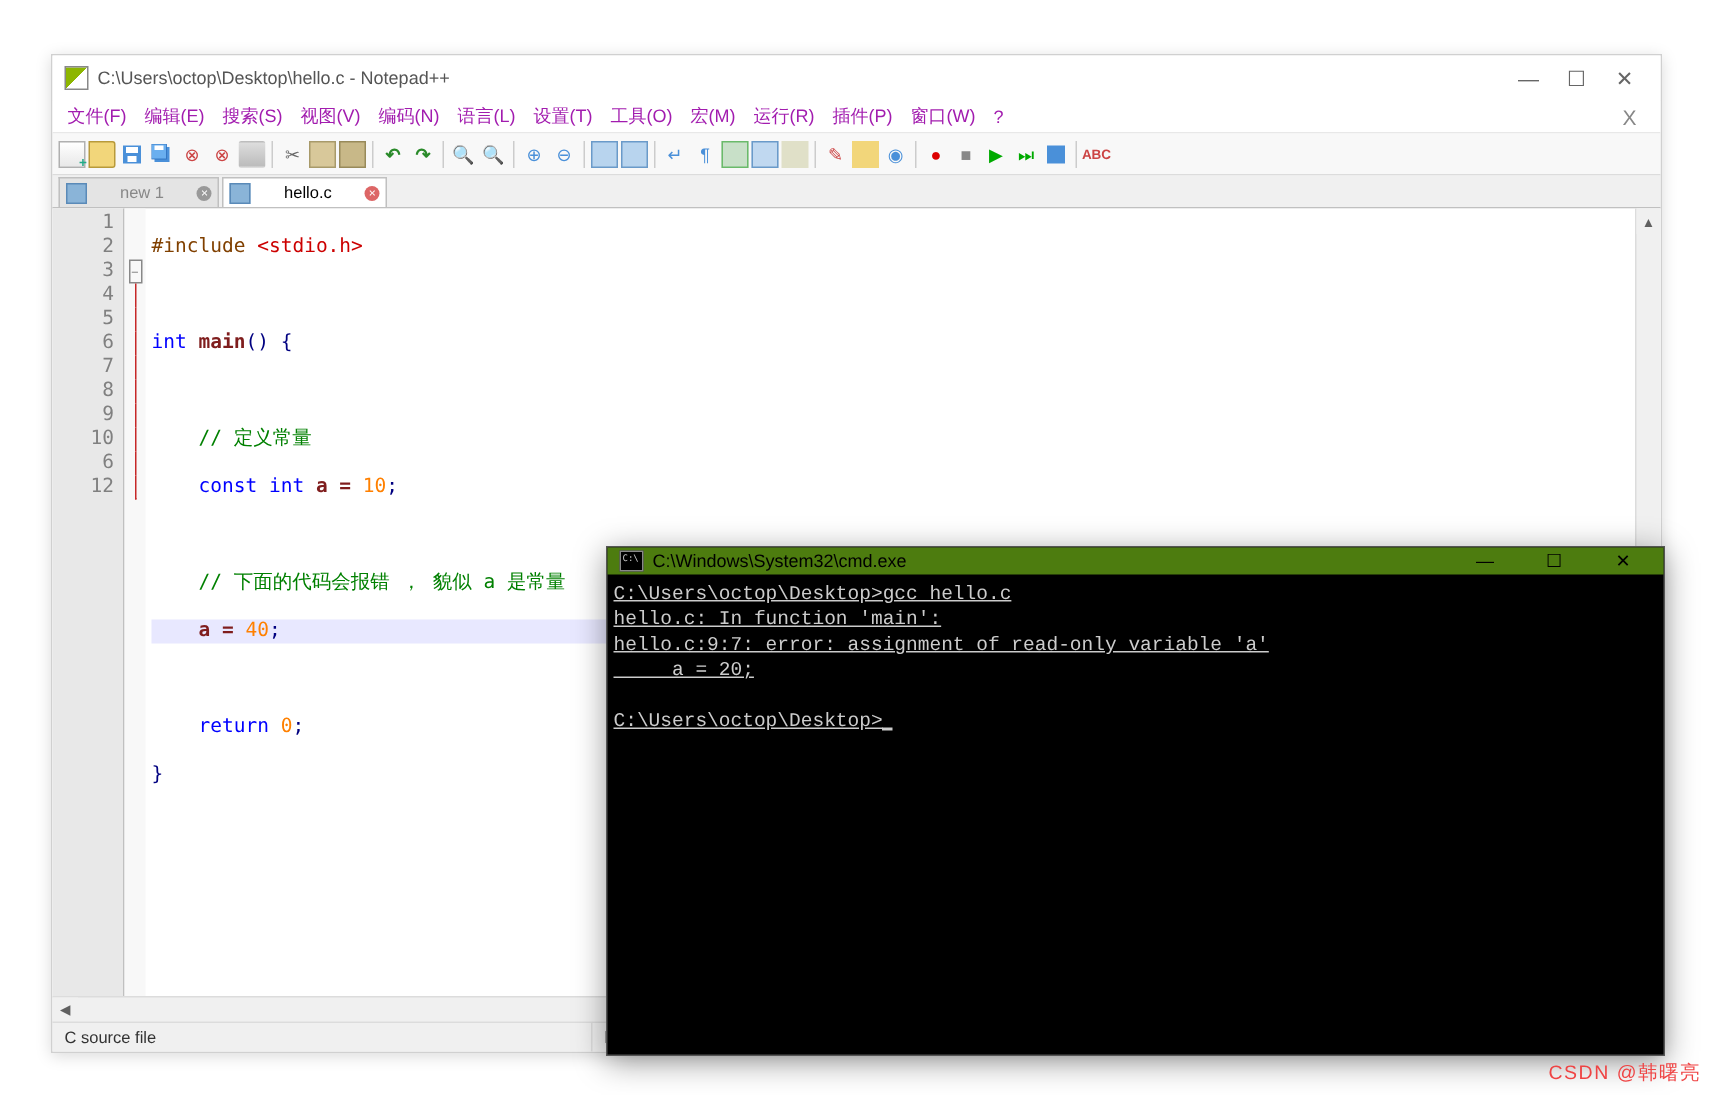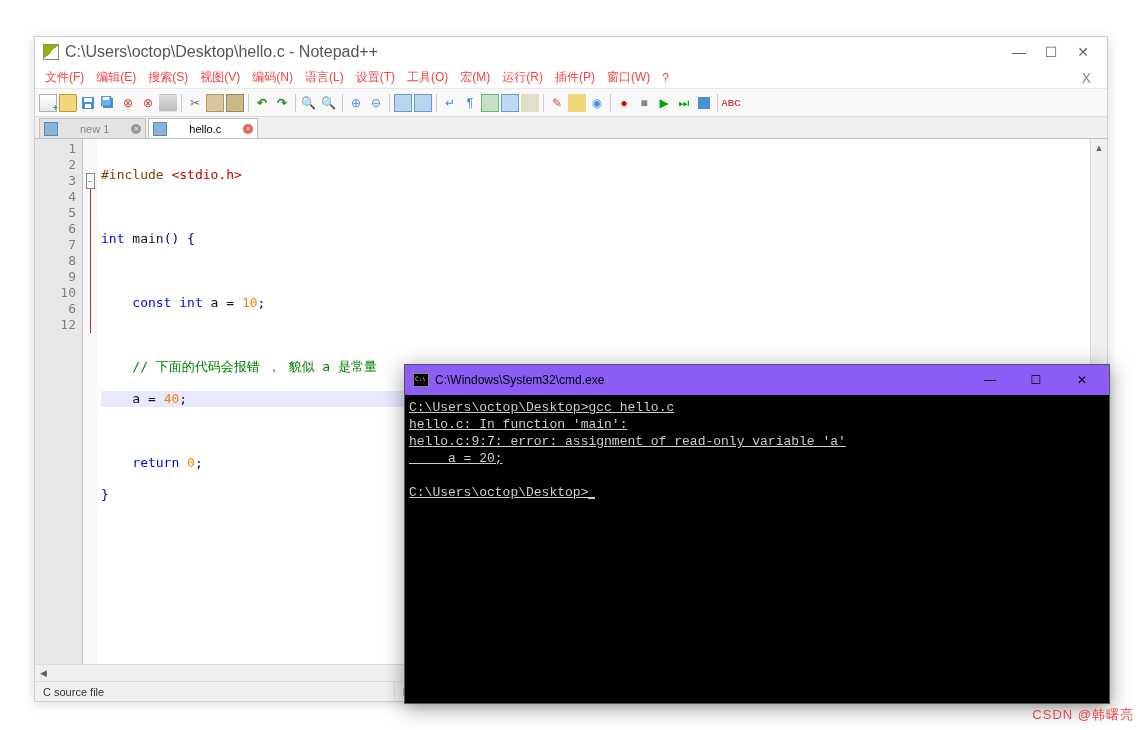--- a/index.html
+++ b/index.html
@@ -1,26 +1,26 @@
 <!DOCTYPE html>
 <html><head>
 <meta charset="utf-8">
 <style>
 * { box-sizing: border-box; margin: 0; padding: 0; }
 body { font-family: "Microsoft YaHei", "SimSun", sans-serif; font-size: 12px; background: #fff; width: 1144px; height: 730px; position: relative; }
 
 .npp-window { position: absolute; left: 34px; top: 36px; width: 1074px; height: 666px; background: #fff; border: 1px solid #d0d0d0; box-shadow: 0 2px 10px rgba(0,0,0,0.15); }
 .titlebar { height: 30px; display: flex; align-items: center; padding: 0 8px; background: #fff; }
 .app-icon { width: 16px; height: 16px; background: linear-gradient(135deg, #8db600 50%, #fff 50%); border: 1px solid #888; margin-right: 6px; }
-.title-text { flex: 1; color: #555; font-size: 16px; }
+.title-text { flex: 1; color: #555; font-size: 12px; }
 .win-controls { display: flex; gap: 16px; padding-right: 8px; }
 .win-btn { width: 16px; height: 16px; color: #666; font-size: 14px; cursor: pointer; display: flex; align-items: center; justify-content: center; }
 
 .menubar { height: 22px; display: flex; align-items: center; padding: 0 4px; background: #fff; border-bottom: 1px solid #e8e8e8; }
-.menu-item { padding: 2px 6px; color: #ef4444; cursor: default; font-size: 12px; }
+.menu-item { padding: 2px 6px; color: #a21caf; cursor: default; font-size: 12px; }
 .menu-close { margin-left: auto; padding: 0 12px; color: #888; font-size: 14px; }
 
 .toolbar { height: 28px; border-bottom: 1px solid #dcdcdc; display: flex; align-items: center; padding: 2px 4px; gap: 2px; background: #f8f8f8; }
 .tb-btn { width: 18px; height: 18px; border: 1px solid transparent; display: flex; align-items: center; justify-content: center; font-size: 12px; cursor: pointer; }
 .tb-sep { width: 1px; height: 18px; background: #ccc; margin: 0 2px; }
 .tb-new { background: linear-gradient(#fff,#e8e8e8); border: 1px solid #b0b0b0; position: relative; }
 .tb-new::after { content: "+"; position: absolute; bottom: -2px; right: -2px; color: #2a8; font-size: 9px; font-weight: bold; }
 .tb-open { background: #f2d67a; border-radius: 0 2px 2px 0; border: 1px solid #b89a3a; }
 .tb-save { display: flex; align-items: center; justify-content: center; }
 .tb-save svg { width: 14px; height: 14px; }
@@ -37,40 +37,40 @@
 .tab-close { width: 10px; height: 10px; border-radius: 50%; background: #d66; font-size: 8px; color: #fff; display: flex; align-items: center; justify-content: center; }
 .tab-close.gray { background: #999; }
 
 .editor { display: flex; height: 540px; background: #fff; font-family: "NSimSun", "SimSun", Consolas, monospace; font-size: 13px; line-height: 16px; }
 .gutter { width: 48px; text-align: right; padding: 2px 6px 0 0; color: #808080; background: #e8e8e8; border-right: 1px solid #c0c0c0; }
 .gutter div { height: 16px; }
 .fold-col { width: 14px; background: #f8f8f8; padding-top: 2px; }
 .fold-col div { height: 16px; display: flex; align-items: center; justify-content: center; }
 .fold-box { width: 9px; height: 9px; border: 1px solid #888; font-size: 8px; line-height: 7px; text-align: center; color: #888; }
 .fold-line { width: 1px; height: 16px; background: #c62828; margin: 0 auto; }
-.code { padding: 12px 4px 0 4px; flex: 1; white-space: pre; position: relative; }
+.code { padding: 2px 4px 0 4px; flex: 1; white-space: pre; position: relative; }
 .code-line { height: 16px; }
 .hl-line { background: #e8e8ff; }
 .k-pre { color: #804000; } .k-inc { color: #c00; }
 .k-kw { color: #0000ff; }
 .k-op { color: #000080; } .k-num { color: #ff8000; }
-.k-cm { color: #008000; } .k-id { color: #0f172a; }
+.k-cm { color: #008000; } .k-id { color: #7f1d1d; font-weight: bold; }
 
 .scroll-v { position: absolute; right: 0; top: 102px; bottom: 20px; width: 17px; background: #f0f0f0; border-left: 1px solid #dcdcdc; }
 .scroll-btn { height: 17px; background: #f0f0f0; display: flex; align-items: center; justify-content: center; color: #606060; font-size: 9px; }
 .scroll-h { position: absolute; left: 0; right: 17px; bottom: 20px; height: 17px; background: #f0f0f0; border-top: 1px solid #dcdcdc; display: flex; }
 .scroll-h .scroll-btn { width: 17px; height: 100%; }
 .scroll-h-track { flex: 1; }
 
 .statusbar { position: absolute; bottom: 0; left: 0; right: 0; height: 20px; background: #f0f0f0; border-top: 1px solid #dcdcdc; display: flex; align-items: center; font-size: 11px; color: #333; }
 .status-cell { padding: 0 8px; border-right: 1px solid #dcdcdc; height: 100%; display: flex; align-items: center; text-align: right; }
 .status-cell:first-child { width: 360px; }
 
 .cmd-window { position: absolute; left: 404px; top: 364px; width: 706px; height: 340px; background: #000; box-shadow: 0 4px 20px rgba(0,0,0,0.4); border: 1px solid #555; }
-.cmd-titlebar { height: 30px; background: #8b5cf6; display: flex; align-items: center; padding: 0 4px 0 8px; }
+.cmd-titlebar { height: 18px; background: #4d7c0f; display: flex; align-items: center; padding: 0 4px 0 8px; }
 .cmd-icon { width: 16px; height: 14px; background: #000; border: 1px solid #888; margin-right: 6px; position: relative; }
 .cmd-icon::after { content: "C:\\"; position: absolute; color: #ccc; font-size: 6px; top: 1px; left: 1px; font-family: monospace; }
 .cmd-title { flex: 1; font-size: 12px; color: #000; }
 .cmd-controls { display: flex; }
 .cmd-btn { width: 46px; height: 30px; display: flex; align-items: center; justify-content: center; font-size: 12px; color: #000; }
 .cmd-body { padding: 4px 4px; font-family: "NSimSun", Consolas, "Courier New", monospace; font-size: 13px; color: #ccc; line-height: 17px; white-space: pre; text-decoration: underline; }
 .cursor { display: inline-block; width: 7px; height: 2px; background: #ccc; vertical-align: bottom; margin-bottom: 2px; }
 
 .watermark { position: absolute; right: 10px; bottom: 6px; color: #ef4444; font-size: 13px; letter-spacing: 1px; }
 </style>
@@ -225,20 +225,21 @@
         </div>
       <div>
           <div class="fold-line" style="border-bottom:1px solid #c62828"></div>
         </div>
     </div>
     <div class="code">
 <div class="code-line"><span class="k-pre">#include </span><span class="k-inc">&lt;stdio.h&gt;</span></div>
 <div class="code-line"></div>
 <div class="code-line"><span class="k-kw">int</span><span class="k-id"> main</span><span class="k-op">() {</span></div>
 <div class="code-line"></div>
+<div class="code-line">    <span class="k-cm">// 定义常量</span></div>
 <div class="code-line">    <span class="k-kw">const</span><span class="k-kw"> int</span><span class="k-id"> a = </span><span class="k-num">10</span><span class="k-op">;</span></div>
 <div class="code-line"></div>
 <div class="code-line">    <span class="k-cm">// 下面的代码会报错 ， 貌似 a 是常量</span></div>
 <div class="code-line hl-line">    <span class="k-id">a = </span><span class="k-num">40</span><span class="k-op">;</span></div>
 <div class="code-line"></div>
 <div class="code-line">    <span class="k-kw">return</span><span> </span><span class="k-num">0</span><span class="k-op">;</span></div>
 <div class="code-line"><span class="k-op">}</span></div>
     </div>
   </div>
 

